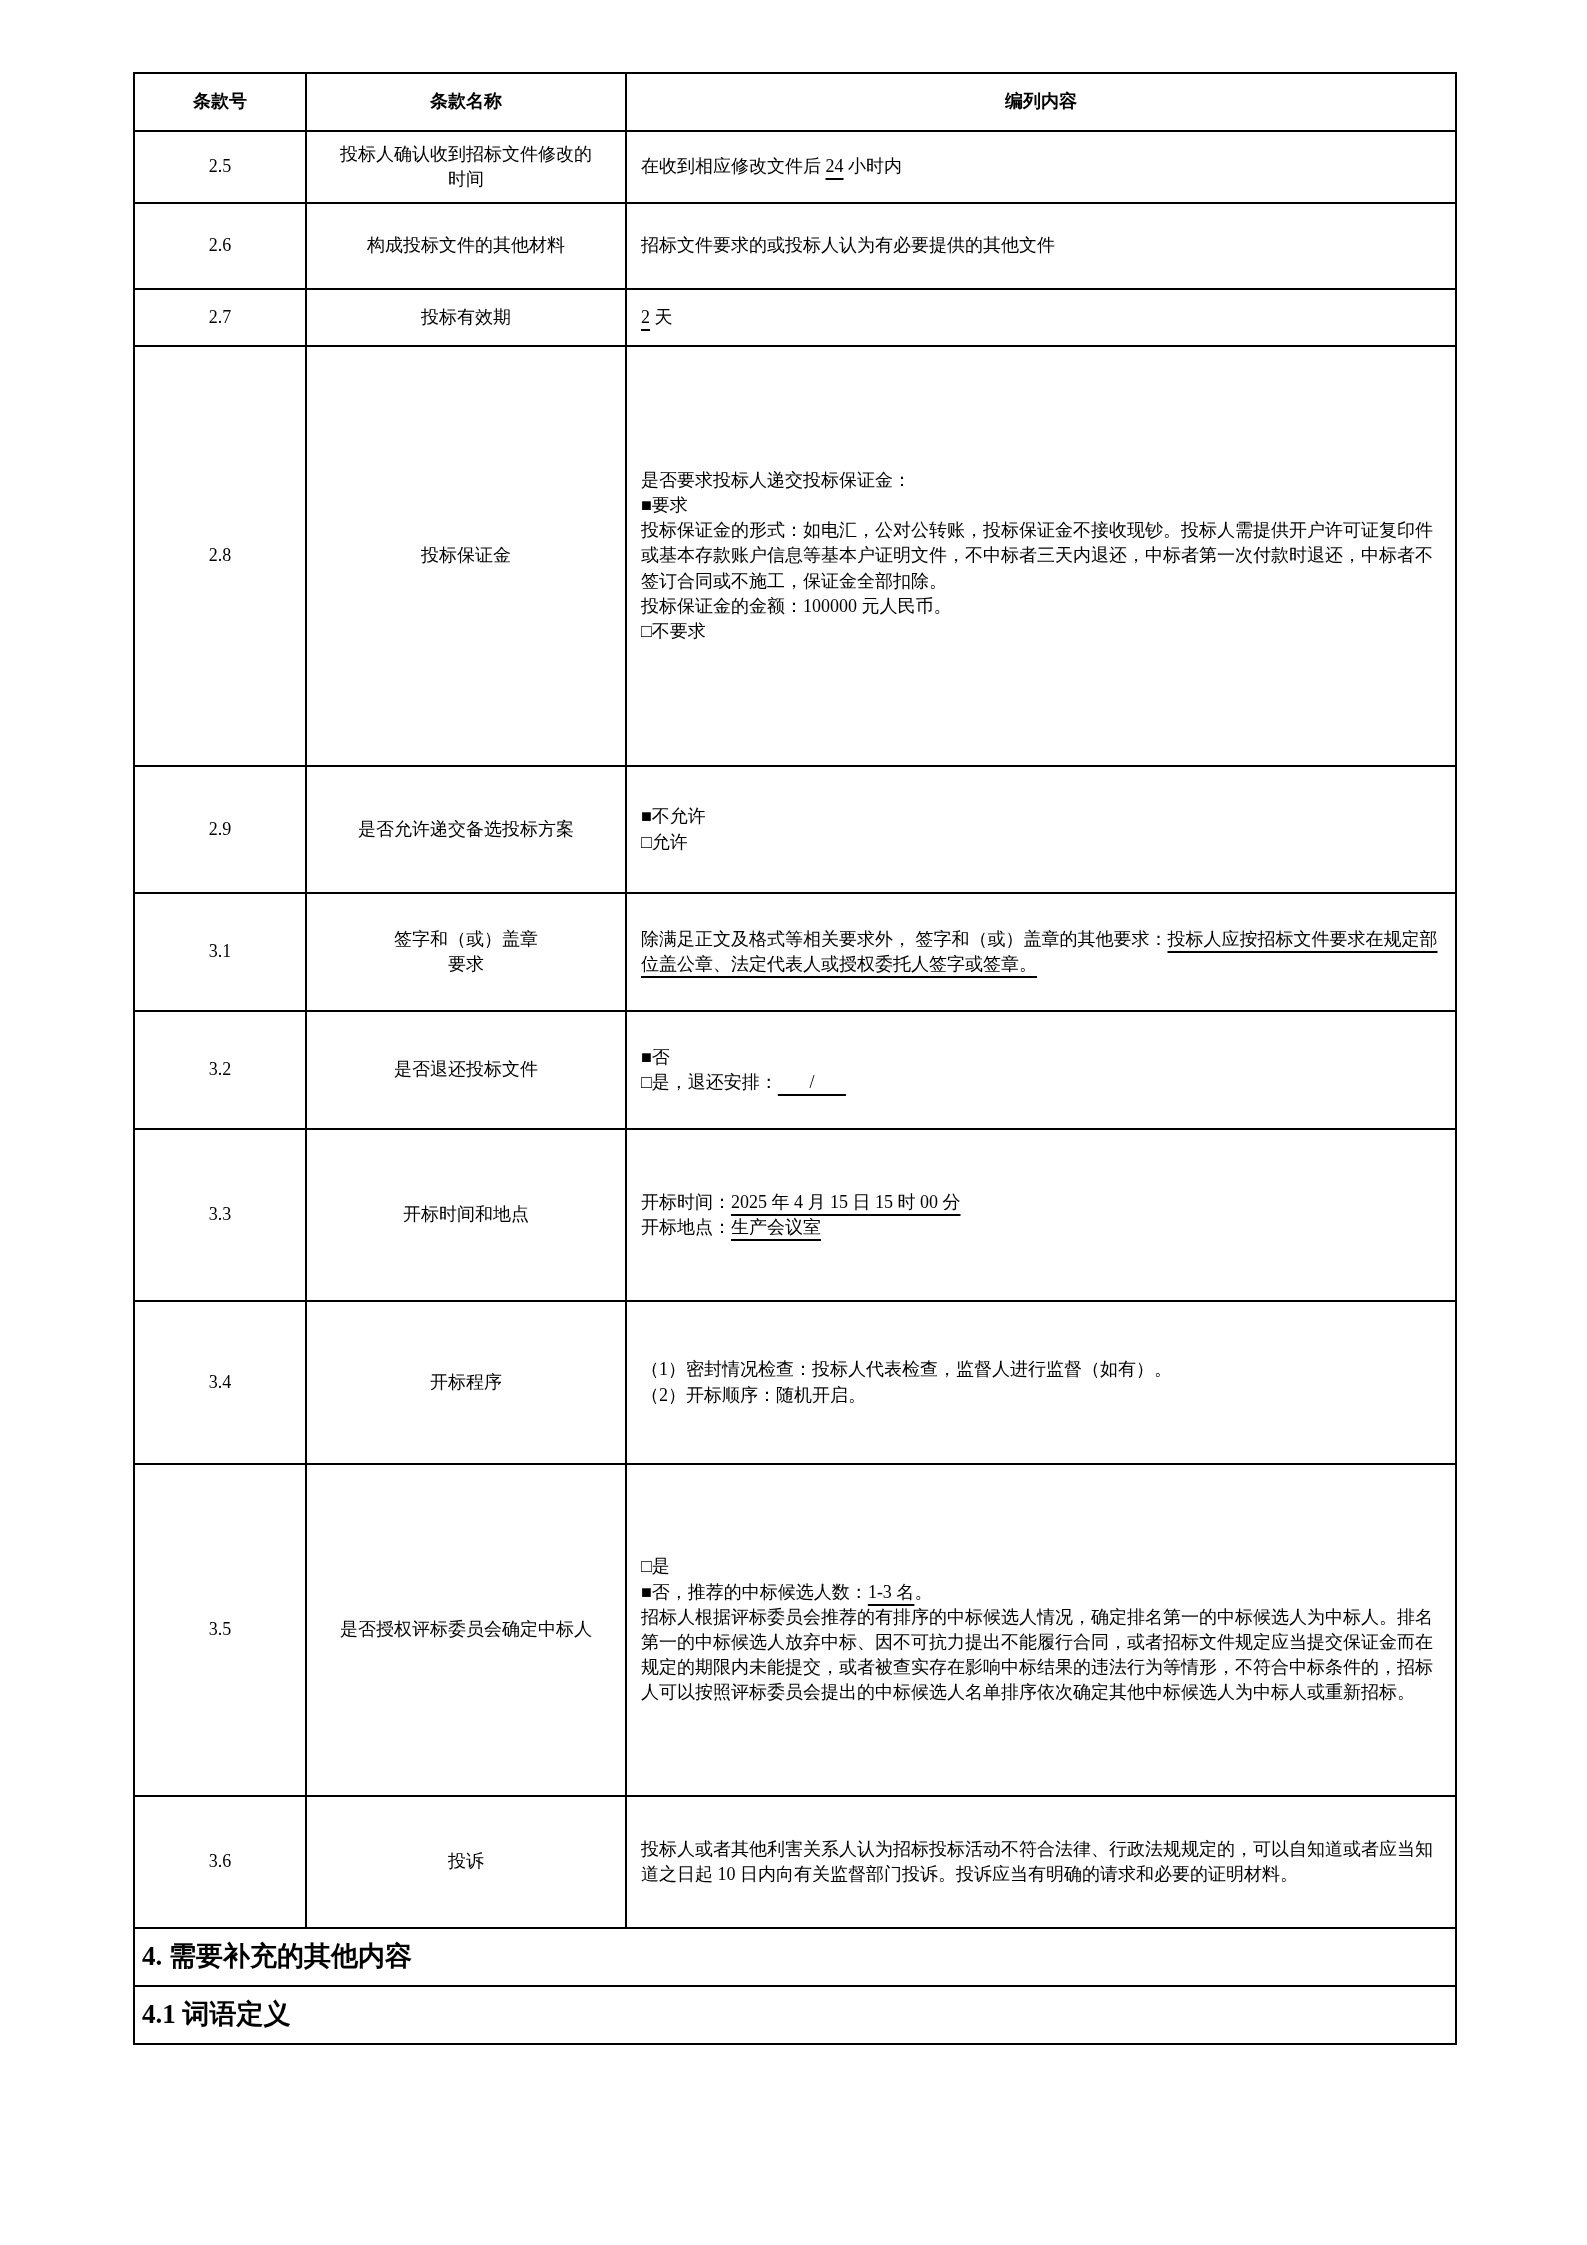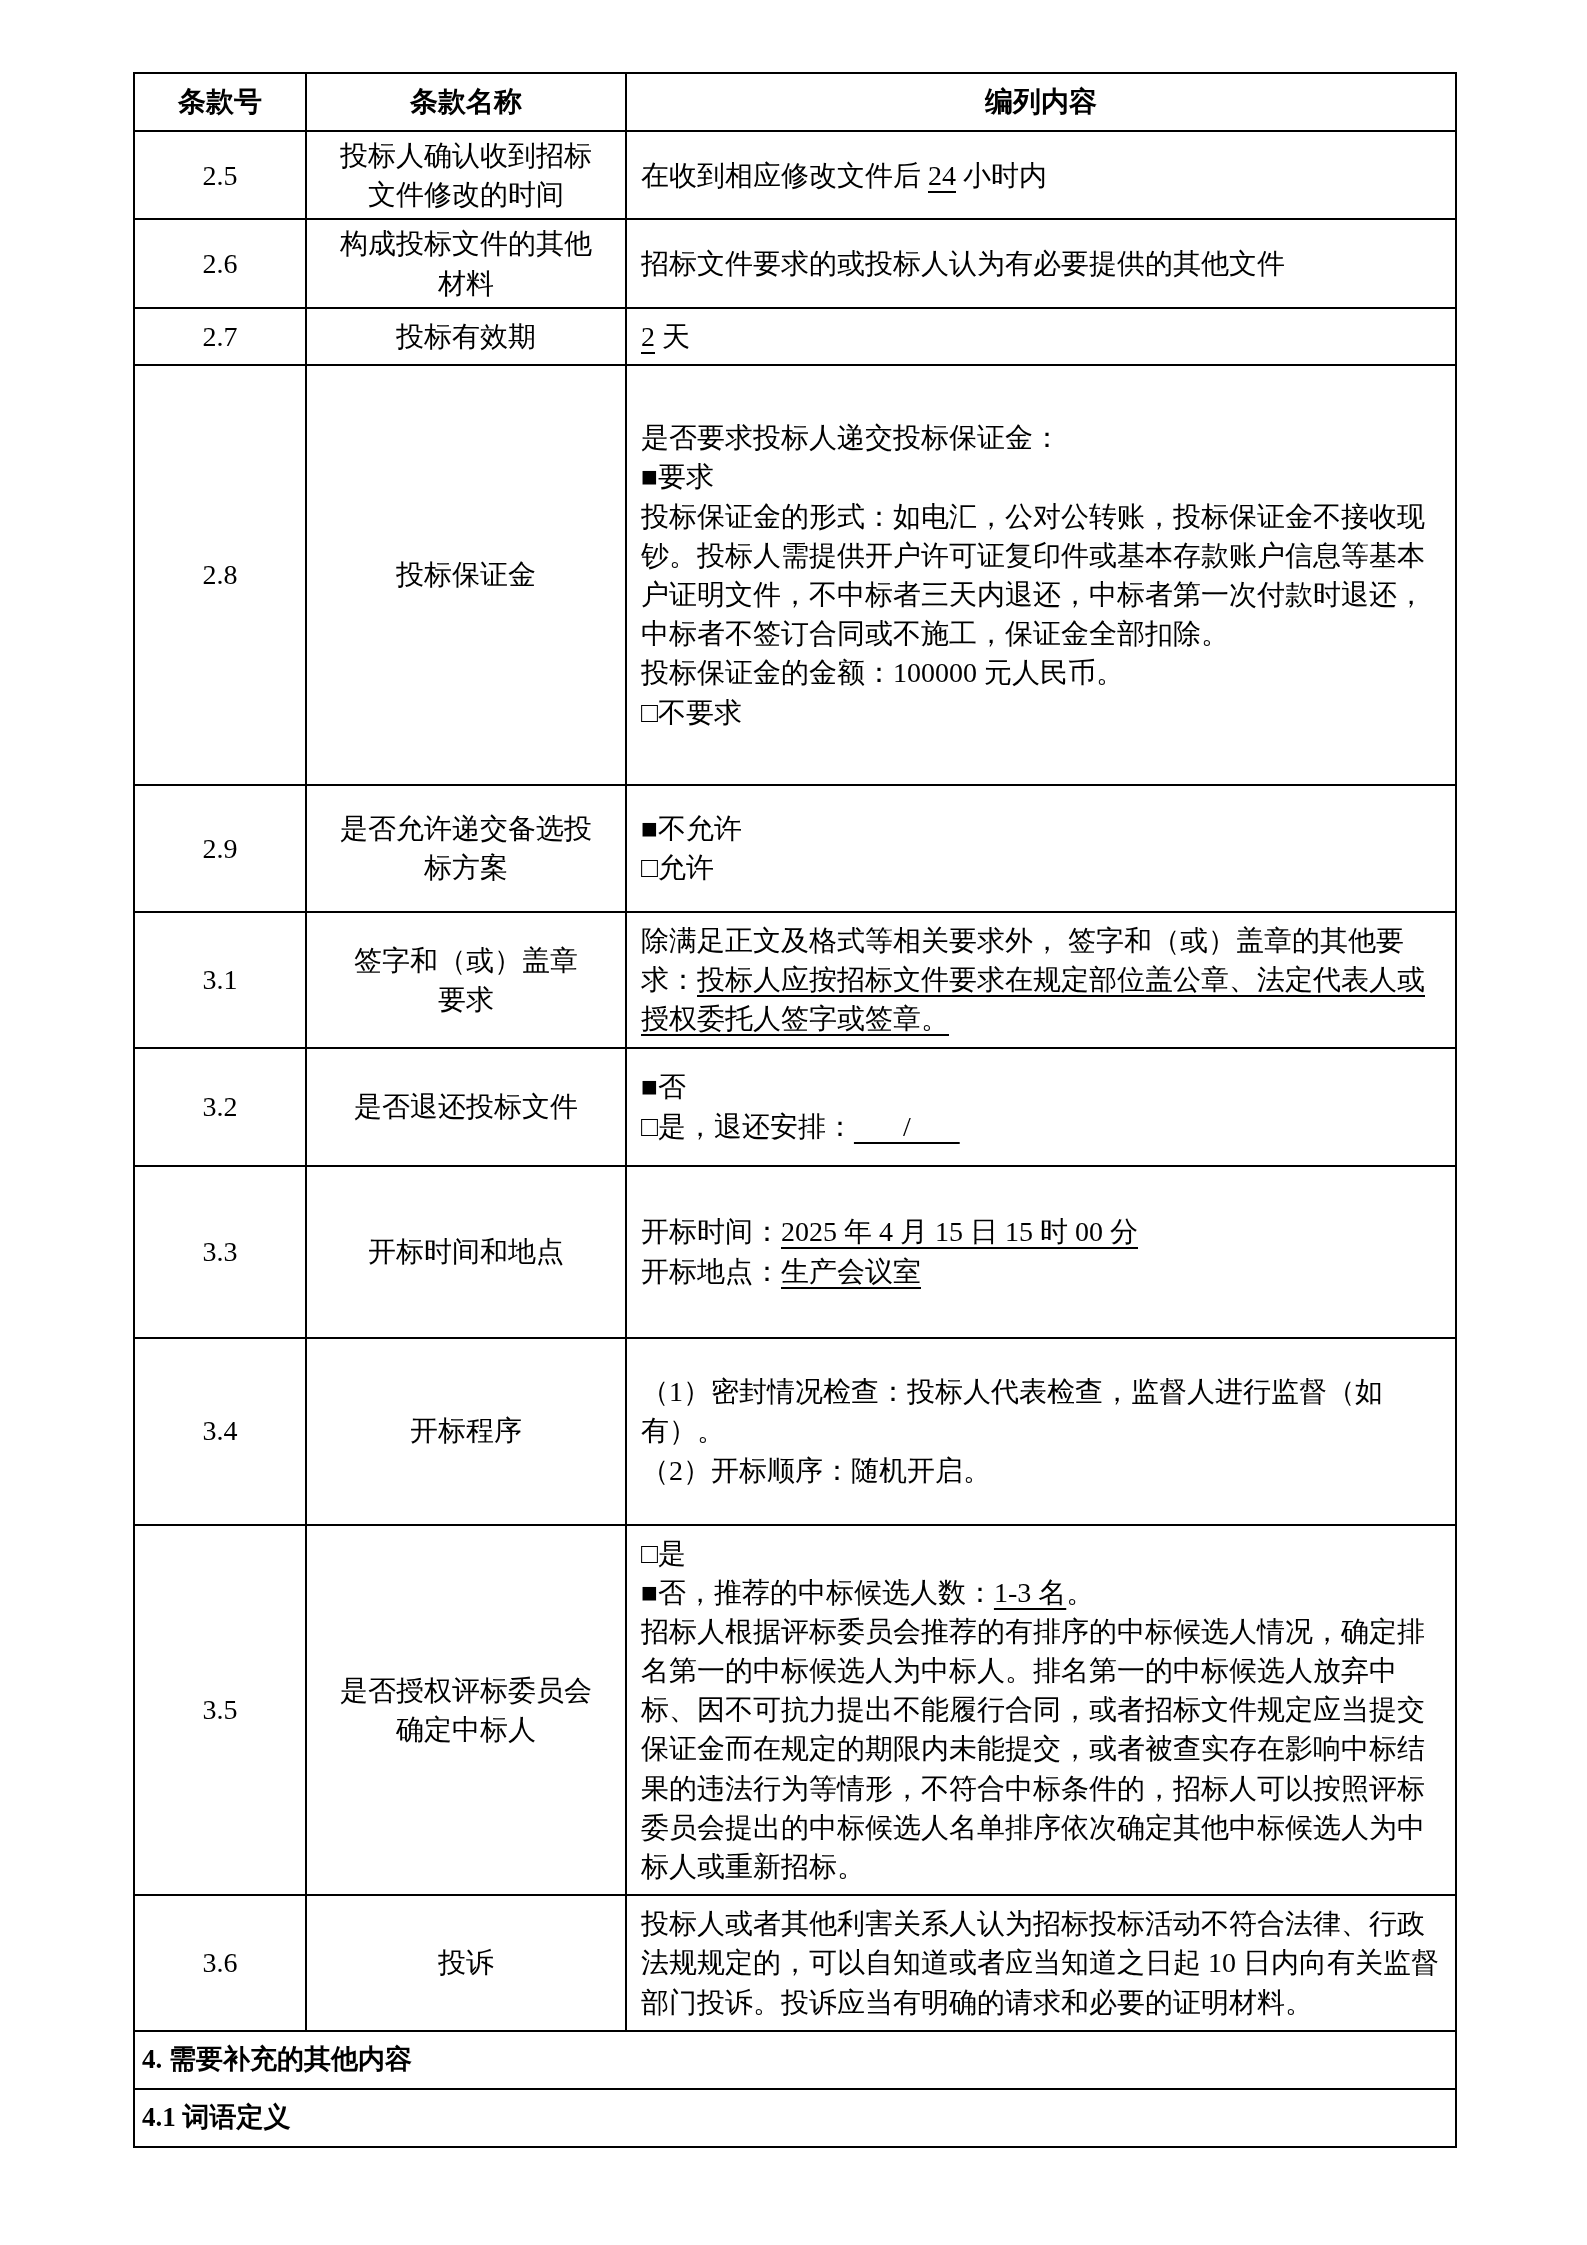--- a/index.html
+++ b/index.html
@@ -15,21 +15,21 @@
     position: absolute;
     left: 133px;
     top: 72px;
     width: 1322px;
     border-collapse: collapse;
     table-layout: fixed;
   }
   table.clauses th, table.clauses td {
     border: 2px solid #000000;
     vertical-align: middle;
-    font-size: 28px;
+    font-size: 18px;
     line-height: 1.4;
     overflow: hidden;
   }
   th.header-cell {
     font-weight: bold;
     font-size: 27px;
     text-align: center;
     height: 52px;
     padding: 2px 4px;
   }
@@ -136,21 +136,21 @@
           </td>
         </tr>
         <tr style="height: 172px;">
           <td class="cell-no">3.3</td>
           <td class="cell-name">开标时间和地点</td>
           <td class="cell-content">
             <div class="content-line"><span>开标时间：</span><span class="u">2025 年 4 月 15 日 15 时 00 分</span></div>
             <div class="content-line"><span>开标地点：</span><span class="u">生产会议室</span></div>
           </td>
         </tr>
-        <tr style="height: 187px;">
+        <tr style="height: 163px;">
           <td class="cell-no">3.4</td>
           <td class="cell-name">开标程序</td>
           <td class="cell-content">
             <div class="content-line"><span>（1）密封情况检查：投标人代表检查，监督人进行监督（如有）。</span></div>
             <div class="content-line"><span>（2）开标顺序：随机开启。</span></div>
           </td>
         </tr>
         <tr style="height: 332px;">
           <td class="cell-no">3.5</td>
           <td class="cell-name">是否授权评标委员会确定中标人</td>

